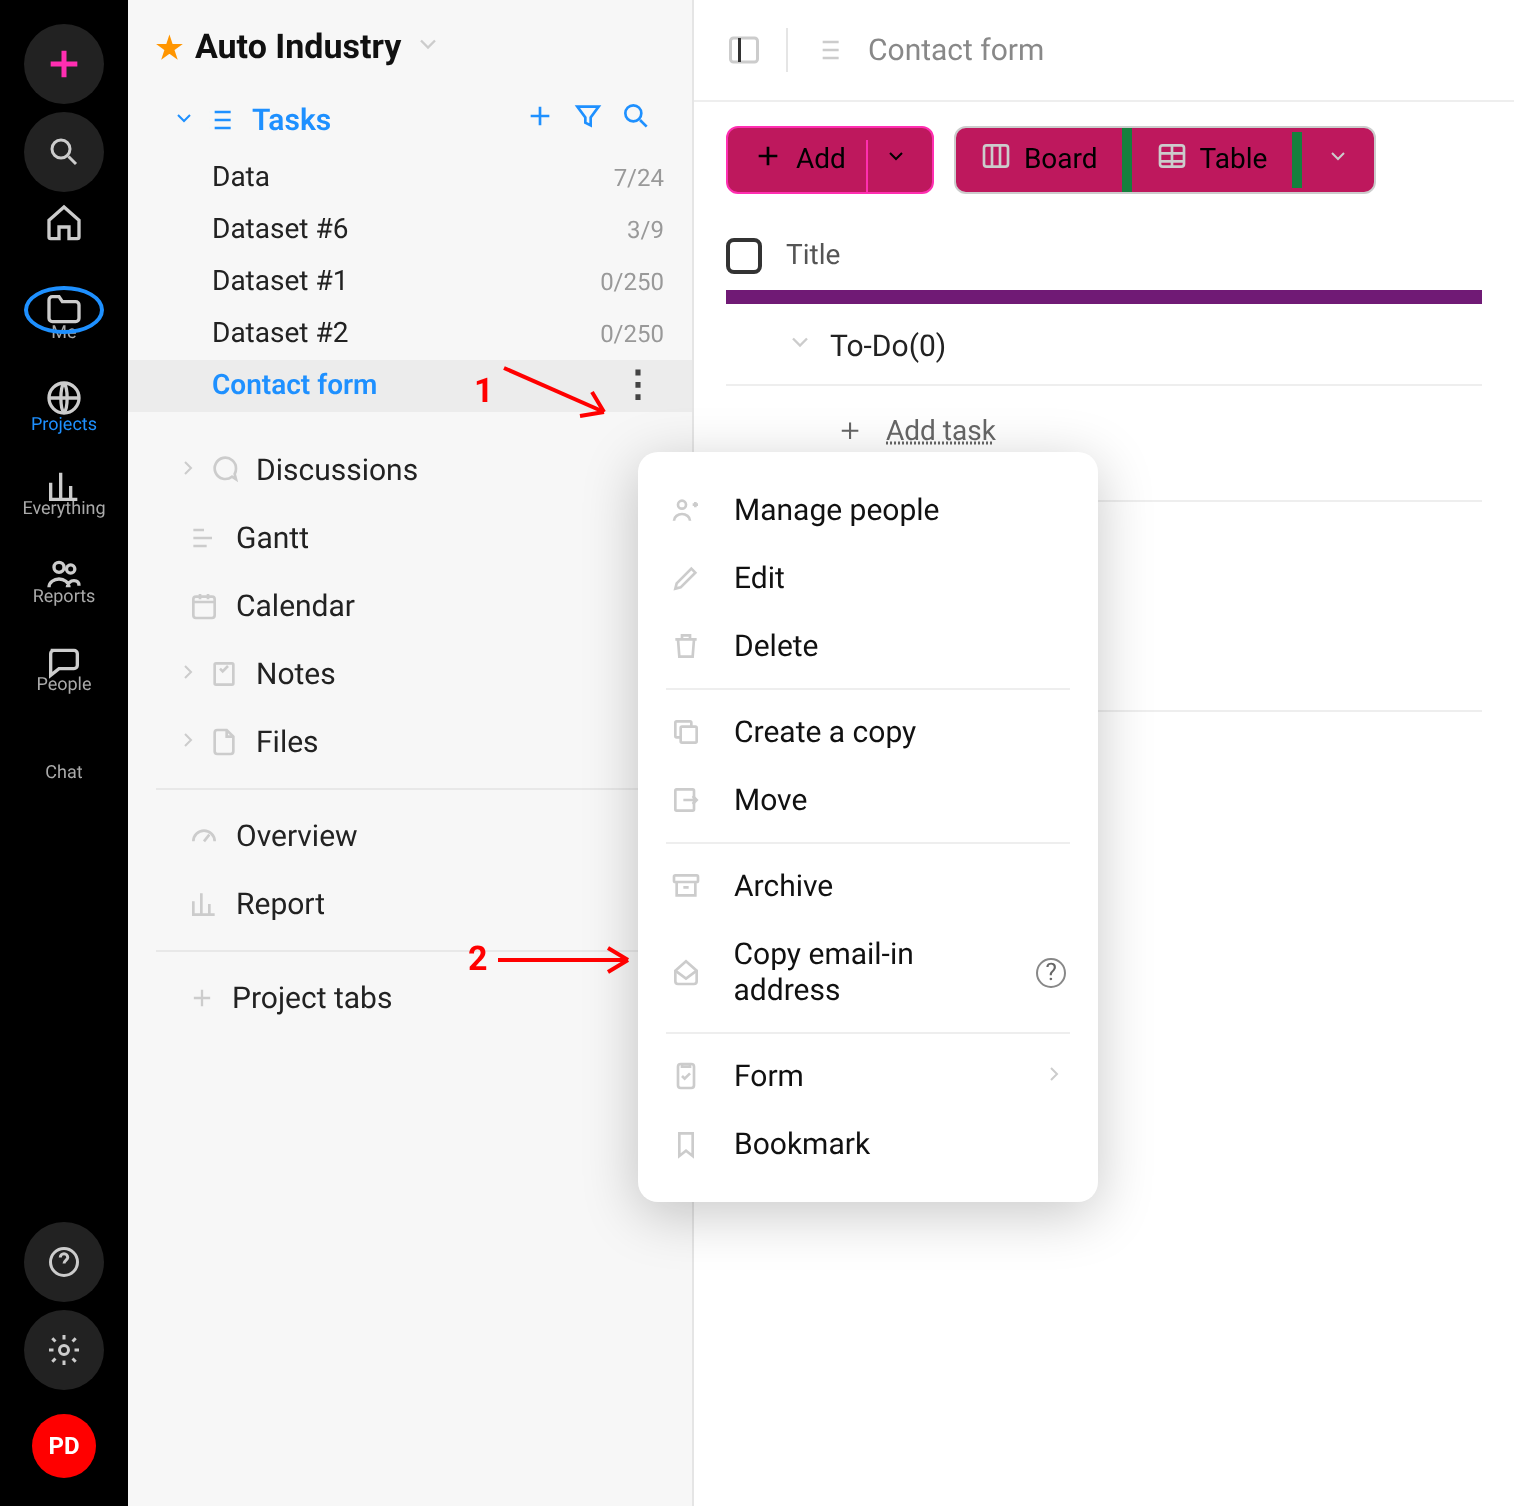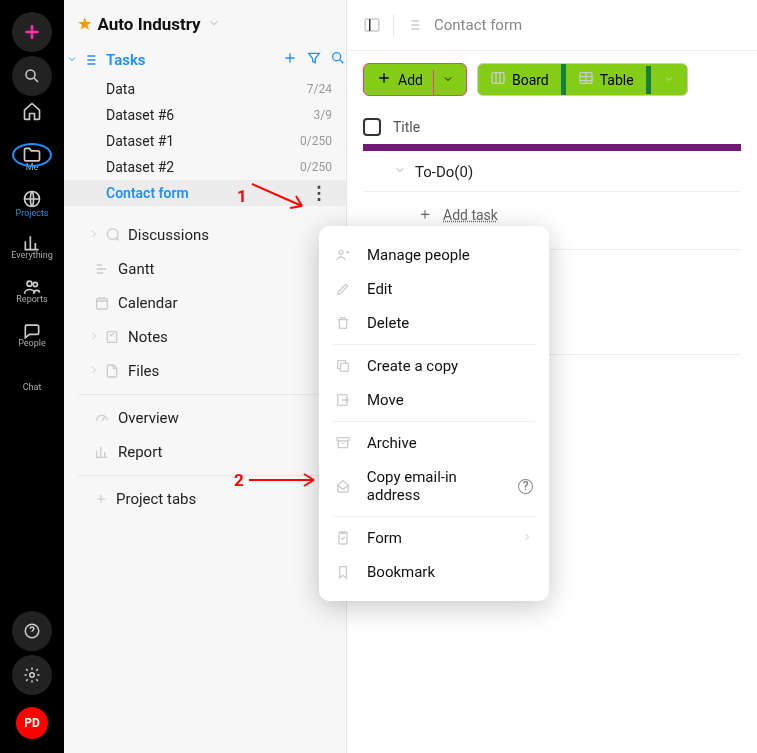--- a/index.html
+++ b/index.html
@@ -16,21 +16,21 @@
   .rail-bottom { margin-top:auto; }
   .avatar { width:32px; height:32px; background:#ff0000; color:#fff; font-size:12px; font-weight:bold; border-radius:50%; display:flex; align-items:center; justify-content:center; margin-bottom:14px; margin-top:8px;}
   svg { stroke:#ccc; fill:none; stroke-width:2; }
 
   .sidebar { width:283px; background:#f7f7f7; border-right:1px solid #e5e5e5; display:flex; flex-direction:column; padding:0; }
   .sb-title { display:flex; align-items:center; padding:14px 12px 8px 14px; font-weight:700; font-size:17px; color:#111; }
   .star { color:#ff9500; margin-right:6px; font-size:15px;}
   .sb-title .more { margin-left:6px; }
 
   .section { padding:2px 0; }
-  .section-head { display:flex; align-items:center; padding:6px 0; font-size:15px; cursor:pointer; }
+  .section-head { display:flex; align-items:center; padding:6px 20px; font-size:15px; cursor:pointer; }
   .section-head .chev { width:16px; text-align:center; color:#666; margin-right:2px; }
   .section-head .icon { margin-right:8px; display:inline-flex; }
   .section-head.tasks { color:#1e90ff; font-weight:600; }
   .section-head.tasks svg { stroke:#1e90ff; }
   .section-trail { margin-left:auto; display:flex; gap:8px; color:#888; }
   .item { display:flex; align-items:center; padding:5px 14px 5px 42px; font-size:14px; color:#222; cursor:pointer; }
   .item .meta { margin-left:auto; color:#999; font-size:12px; }
   .item.selected { background:#ececec; color:#1e90ff; font-weight:600; position:relative; }
   .dots { margin-left:auto; color:#444; font-size:18px; line-height:12px; padding:0 4px; }
 
@@ -40,21 +40,21 @@
   .divider { height:1px; background:#e8e8e8; margin:6px 14px; }
   .nav-item.sub { padding-left:30px; }
 
   .main { flex:1; display:flex; flex-direction:column; position:relative; }
   .crumb { display:flex; align-items:center; padding:14px 0 14px 16px; gap:12px; border-bottom:1px solid #eee; }
   .crumb .bc { color:#888; font-size:15px; }
   .crumb-sep { width:1px; height:22px; background:#e5e5e5; }
   .crumb .icon { display:inline-flex; color:#444; }
 
   .toolbar { display:flex; align-items:center; padding:12px 16px 0 16px; gap:10px; }
-  .btn { display:inline-flex; align-items:center; border:1px solid #ccc; border-radius:6px; padding:6px 12px; font-size:14px; cursor:pointer; background:#84cc16; }
+  .btn { display:inline-flex; align-items:center; border:1px solid #ccc; border-radius:6px; padding:6px 12px; font-size:14px; cursor:pointer; background:#be185d; }
   .btn.pink { border-color:#ff2eb1; color:#000; }
   .btn.pink svg { stroke:#000; }
   .btn .chev-sep { width:1px; background:#ff2eb1; align-self:stretch; margin:0 8px -6px 10px; }
   .btn .icon { margin-right:6px; }
   .btn.group { padding:0; }
   .btn.group .seg { padding:6px 12px; display:inline-flex; align-items:center; }
   .btn.group .seg+.seg { border-left:5px solid #15803d; }
 
   .gridarea { padding:14px 16px 0 16px; }
   .headrow { display:flex; align-items:center; padding:8px 0; border-bottom:7px solid #701a75; }

